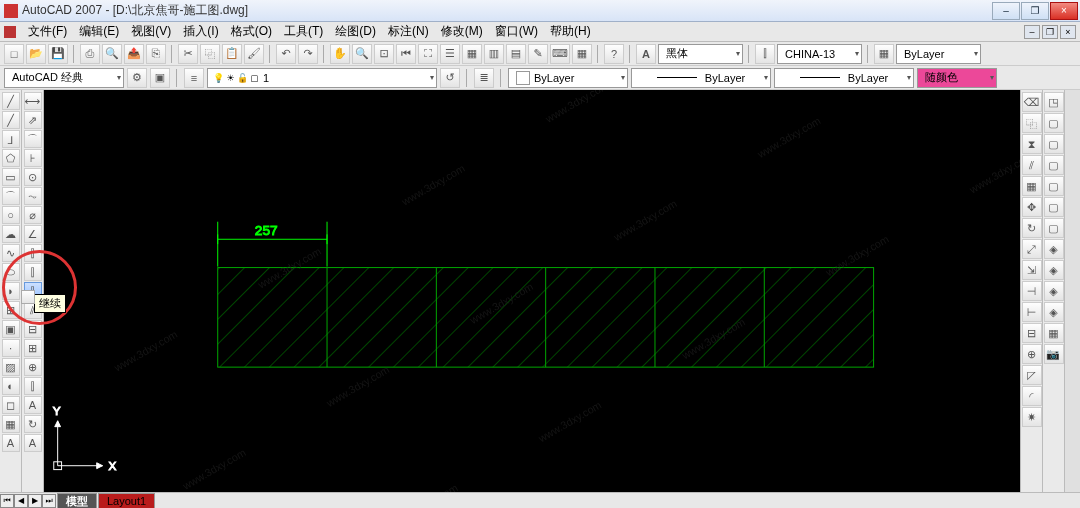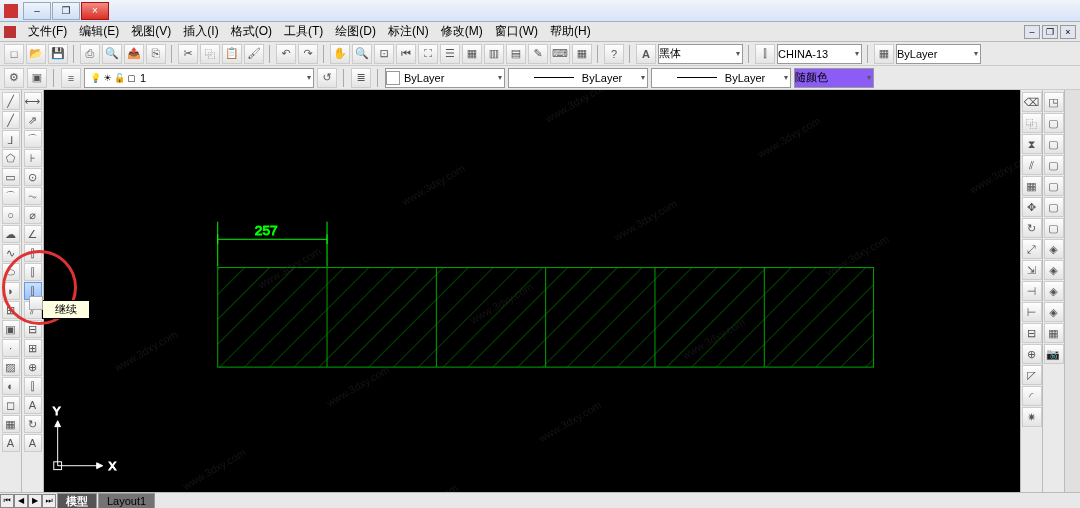--- a/index.html
+++ b/index.html
@@ -15,56 +15,57 @@
   .menubar { height: 20px; background: #e8e8e8; display: flex; align-items: center; padding-left: 18px; border-bottom:1px solid #bbb;}
   .menubar .mb-icon { width:12px;height:12px;background:#b33;margin-right:6px; margin-left:-14px;}
   .menuitem { padding: 0 6px; font-size:12px; color:#000;}
   .menubar .child-btns { margin-left:auto; display:flex; margin-right:4px;}
   .child-btns .cb { width:16px;height:14px;border:1px solid #999;margin-left:2px;background:#e0e6ef;font-size:9px;display:flex;align-items:center;justify-content:center;}
   
   .toolbar { height: 24px; background: #e9e9e9; display: flex; align-items: center; padding: 0 4px; border-bottom:1px solid #ccc; gap:2px;}
   .tbtn { width:20px; height:20px; border:1px solid #ccc; background:linear-gradient(#fefefe,#e4e4e4); display:flex;align-items:center;justify-content:center; font-size:11px; color:#555;}
   .tbtn.active { background:linear-gradient(#cce0ff,#99c2ff); border-color:#6699dd;}
   .sep { width:2px; height:18px; border-left:1px solid #aaa; margin:0 3px;}
-  .dd { height:20px; border:1px solid #999; background:#fff; font-size:11px; display:flex;align-items:center; padding:0 0; min-width:70px; position:relative;}
+  .dd { height:20px; border:1px solid #999; background:#fff; font-size:11px; display:flex;align-items:center; padding:0 7px; min-width:70px; position:relative;}
   .dd::after { content:"▾"; position:absolute; right:2px; font-size:8px; color:#555;}
-  .dd.gray { background:#8b5cf6;}
+  .dd.gray { background:#ec4899;}
   
   .toolbar2 { height: 24px; background: #e9e9e9; display: flex; align-items: center; padding: 0 4px; border-bottom:1px solid #ccc; gap:3px;}
   
   .mainrow { display:flex; height: 402px; }
   .vtool { width:22px; background:#eaeaea; border-right:1px solid #bbb; display:flex; flex-direction:column; align-items:center; padding-top:2px; gap:1px;}
   .vtool .tbtn { width:18px;height:18px;}
   .canvas-wrap { flex:1; position:relative; background:#000;}
   .vtool-right { width:22px; background:#eaeaea; border-left:1px solid #bbb; display:flex; flex-direction:column; align-items:center; padding-top:2px; gap:1px;}
   .scrollbar-v { width:16px; background:#e0e0e0; border-left:1px solid #bbb;}
   
   svg.canvas { width:100%; height:100%; display:block;}
   
   .tabstrip { height:16px; background:#e8e8e8; display:flex; align-items:center; font-size:11px; border-top:1px solid #bbb;}
   .tabstrip .navbtn{ width:14px;height:14px; border:1px solid #888;background:#eee;display:flex;align-items:center;justify-content:center;font-size:8px;}
-  .tab { padding:0 8px; height:15px; background:#737373; border:1px solid #999; border-bottom:none; margin-left:1px;display:flex;align-items:center;}
+  .tab { padding:0 8px; height:15px; background:#b91c1c; border:1px solid #999; border-bottom:none; margin-left:1px;display:flex;align-items:center;}
   .tab.active { background:#555; color:#fff;font-weight:bold;}
   
   .highlight-circle { position:absolute; left:2px; top:250px; width:75px; height:75px; border:3px solid #d33; border-radius:50%; pointer-events:none; z-index:50;}
-  .tooltip { position:absolute; left:34px; top:300px; background:#ffffe1; border:1px solid #000; padding:1px 12px; font-size:11px; z-index:55;margin-left:8px;}
+  .tooltip { position:absolute; left:34px; top:294px; background:#ffffe1; border:1px solid #000; padding:1px 4px; font-size:11px; z-index:55;}
   .tooltip::before { content:""; position:absolute; left:-14px; top:-5px; width:12px;height:12px; background:linear-gradient(#fefefe,#e4e4e4); border:1px solid #aaa;}
   
   .colorbox { width:14px;height:14px;border:1px solid #999;margin-right:2px;display:inline-block;}
   
   .layer-icons { display:flex; gap:1px; padding:0 3px; align-items:center;}
   .layer-icons span { width:11px; height:11px; font-size:9px; display:flex;align-items:center;justify-content:center;}
   
   .colorpreview { display:flex;align-items:center;gap:2px; min-width:70px;}
 </style>
 </head>
 <body>
 
 <div class="titlebar">
   <span class="icon"></span>
+  <span class="title">AutoCAD 2007 - [D:\北京焦哥-施工图.dwg]</span>
   <div class="winbtns">
     <div class="winbtn">–</div>
     <div class="winbtn">❐</div>
     <div class="winbtn close">×</div>
   </div>
 </div>
 
 <div class="menubar">
   <span class="mb-icon"></span>
   <span class="menuitem">文件(F)</span>
@@ -122,20 +123,21 @@
   <div class="dd" style="min-width:85px">黑体</div>
   <div class="sep"></div>
   <div class="tbtn">⫿</div>
   <div class="dd" style="min-width:85px">CHINA-13</div>
   <div class="sep"></div>
   <div class="tbtn">▦</div>
   <div class="dd" style="min-width:85px">ByLayer</div>
 </div>
 
 <div class="toolbar2">
+  <div class="dd" style="min-width:120px">AutoCAD 经典</div>
   <div class="tbtn">⚙</div>
   <div class="tbtn">▣</div>
   <div class="sep"></div>
   <div class="tbtn">≡</div>
   <div class="dd" style="min-width:230px;padding-left:2px">
     <span class="layer-icons">
       <span>💡</span>
       <span>☀</span>
       <span>🔓</span>
       <span>▢</span>

